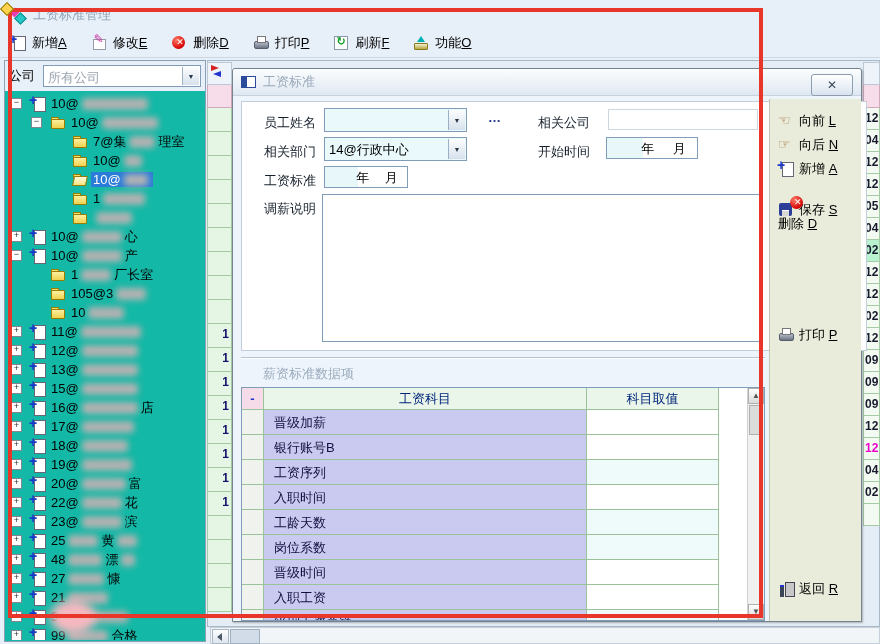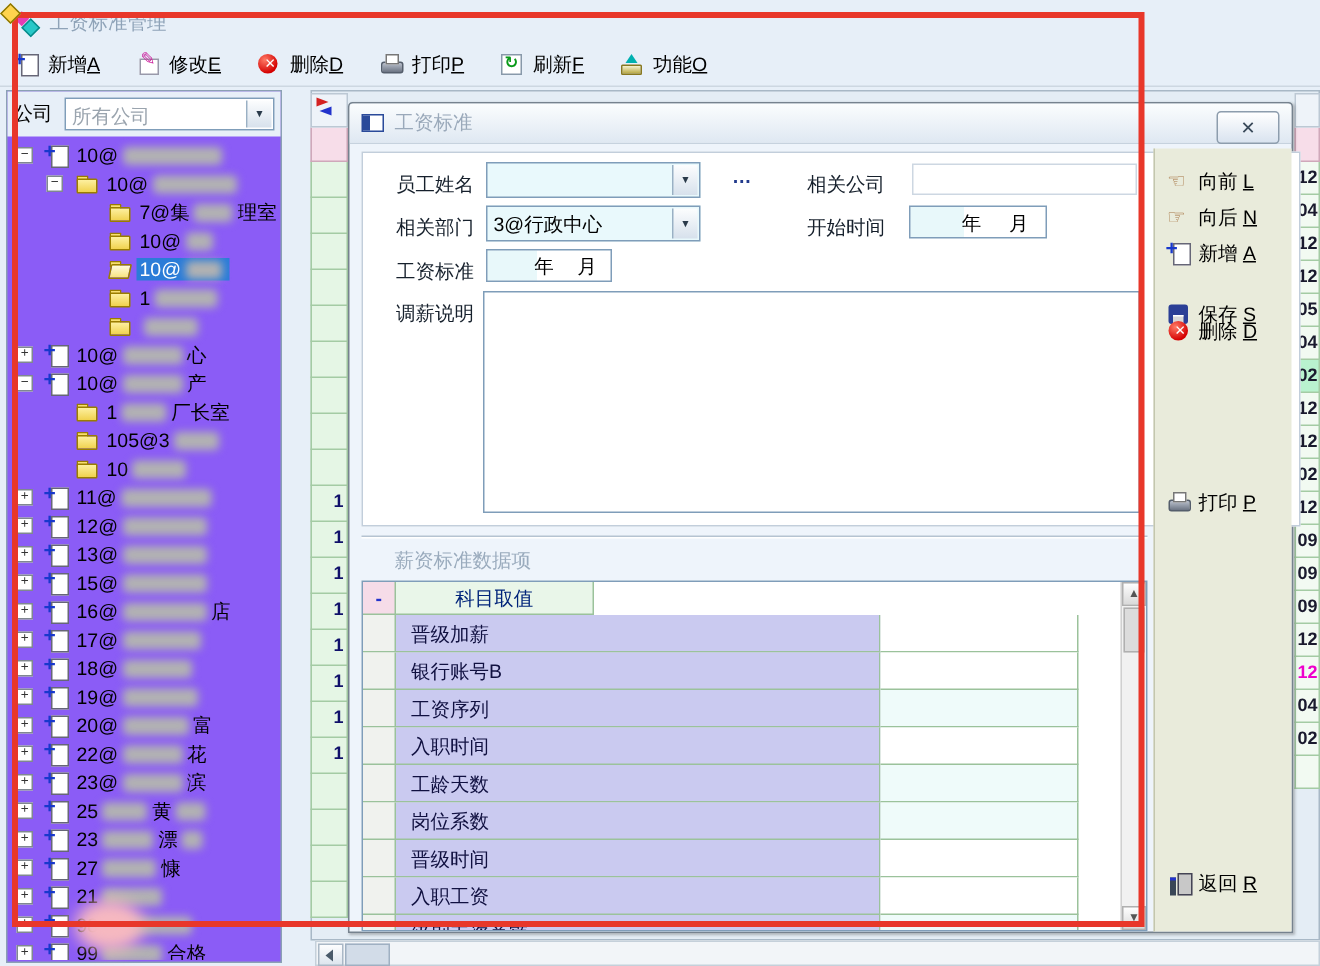--- a/index.html
+++ b/index.html
@@ -38,21 +38,21 @@
   .icon-save::after{content:"";position:absolute;left:4px;top:8px;width:7px;height:5px;background:#d8d8d8;border-top:1px solid #fff;}
   .icon-back::before{content:"";position:absolute;left:7px;top:1px;width:8px;height:13px;background:#c8c8c8;border:1px solid #445;}
   .icon-back::after{content:"";position:absolute;left:2px;top:4px;width:4px;height:10px;background:#3a4656;border-top:2px solid #2233cc;}
   .icon-folder::before,.icon-folder-open::before{content:"";position:absolute;left:1px;top:2px;width:6px;height:3px;background:#f7df70;border:1px solid #9a7d00;border-bottom:none;border-radius:1px 1px 0 0;}
   .icon-folder::after,.icon-folder-open::after{content:"";position:absolute;left:1px;top:4px;width:12px;height:8px;background:linear-gradient(#fdf0a0,#f0d24e);border:1px solid #9a7d00;border-radius:1px;}
   .icon-folder-open::after{transform:skewX(-12deg);background:linear-gradient(#fffbe0,#f7e47e);}
   .icon-swap::before{content:"";position:absolute;left:3px;top:2px;border-top:3px solid transparent;border-bottom:3px solid transparent;border-left:8px solid #d42222;}
   .icon-swap::after{content:"";position:absolute;left:5px;bottom:2px;border-top:3px solid transparent;border-bottom:3px solid transparent;border-right:8px solid #2233cc;}
 
   
-  .left-panel{position:absolute;left:4px;top:60px;width:184px;height:582px;background:#8b5cf6;border:1px solid #8ba0b4;box-sizing:border-box;}
+  .left-panel{position:absolute;left:4px;top:60px;width:202px;height:582px;background:#14b8a6;border:1px solid #8ba0b4;box-sizing:border-box;}
   .company-row{height:30px;background:#e7eff8;display:flex;align-items:center;gap:8px;padding:0 4px;}
   .combo-sm{flex:1;height:22px;position:relative;background:#fff;border:1px solid #7f9db9;box-sizing:border-box;color:#9aa4ae;padding:3px 6px 0 4px;white-space:nowrap;overflow:hidden;}
   .carrow{position:absolute;right:1px;top:1px;bottom:1px;width:16px;background:linear-gradient(#fcfdfe,#d7e1ec);border-left:1px solid #9ab0c4;color:#2a3a4a;font-size:7px;display:flex;align-items:center;justify-content:center;}
   .tree{padding-top:3px;overflow:hidden;height:546px;}
   .trow{display:flex;align-items:center;height:19px;white-space:nowrap;}
   .tind{flex:none;height:1px;}
   .ebox{flex:none;width:9px;height:9px;margin-right:8px;border:1px solid #808890;background:#fff;font-size:9px;line-height:7px;text-align:center;color:#333;box-sizing:content-box;}
   .ebox:empty{visibility:hidden;}
   .tico{position:relative;width:15px;height:15px;display:inline-block;flex:none;margin-right:4px;}
   .row-text{display:flex;align-items:center;padding:0 2px;}
@@ -533,21 +533,21 @@
             <span>黄</span>
             <span class="blur" style="width: 20px;"></span>
           </span>
         </div>
 
         <div class="trow">
           <span class="tind" style="width: 6px;"></span>
           <span class="ebox">+</span>
           <span class="tico icon-book"></span>
           <span class="row-text">
-            <span>23</span>
+            <span>48</span>
             <span class="blur" style="width: 34px;"></span>
             <span>漂</span>
             <span class="blur" style="width: 14px;"></span>
           </span>
         </div>
 
         <div class="trow">
           <span class="tind" style="width: 6px;"></span>
           <span class="ebox">+</span>
           <span class="tico icon-book"></span>
@@ -609,21 +609,21 @@
       <span class="lbl" style="left:22px;top:12px;">员工姓名</span>
       <div class="combo" style="left:82px;top:6px;width:143px;height:24px;">
         <span class="carrow">▼</span>
       </div>
       <span class="dots" style="left:246px;top:8px;">…</span>
       <span class="lbl" style="left:296px;top:12px;">相关公司</span>
       <div class="field" style="left:366px;top:7px;width:150px;height:21px;"></div>
 
       <span class="lbl" style="left:22px;top:41px;">相关部门</span>
       <div class="combo" style="left:82px;top:35px;width:143px;height:24px;">
-        <span>3@行政中心</span>
+        <span>14@行政中心</span>
         <span class="carrow">▼</span>
       </div>
       <span class="lbl" style="left:296px;top:41px;">开始时间</span>
       <div class="ym" style="left:364px;top:35px;width:92px;height:22px;">
         <span class="y">年</span>
         <span class="m">月</span>
       </div>
 
       <span class="lbl" style="left:22px;top:70px;">工资标准</span>
       <div class="ym" style="left:82px;top:64px;width:84px;height:22px;">
@@ -634,20 +634,21 @@
       <span class="lbl" style="left:22px;top:98px;">调薪说明</span>
       <div class="note-area"></div>
     </div>
 
     <div class="dlg-div"></div>
     <span class="group-label">薪资标准数据项</span>
 
     <div class="table-wrap">
       <div class="thead">
         <div class="th th-corner">-</div>
+        <div class="th th-subject">工资科目</div>
         <div class="th th-value">科目取值</div>
       </div>
       <div class="tbody">
 
           <div class="drow">
             <div class="dc dc-corner"></div>
             <div class="dc dc-subject">晋级加薪</div>
             <div class="dc dc-value"></div>
           </div>
 
@@ -721,21 +722,21 @@
         <div class="sbtn" style="top: 60px;">
           <span class="ic icon-new"></span>
           <span><span>新增</span>&nbsp;<span class="hot">A</span></span>
         </div>
 
         <div class="sbtn" style="top: 84px; margin-top: 17px;">
           <span class="ic icon-save"></span>
           <span><span>保存</span>&nbsp;<span class="hot">S</span></span>
         </div>
 
-        <div class="sbtn" style="top: 112px;">
+        <div class="sbtn" style="top: 96px; flex-direction: column;">
           <span class="ic icon-del"></span>
           <span><span>删除</span>&nbsp;<span class="hot">D</span></span>
         </div>
 
         <div class="sbtn" style="top: 226px;">
           <span class="ic icon-print"></span>
           <span><span>打印</span>&nbsp;<span class="hot">P</span></span>
         </div>
 
         <div class="sbtn" style="top: 480px;">

